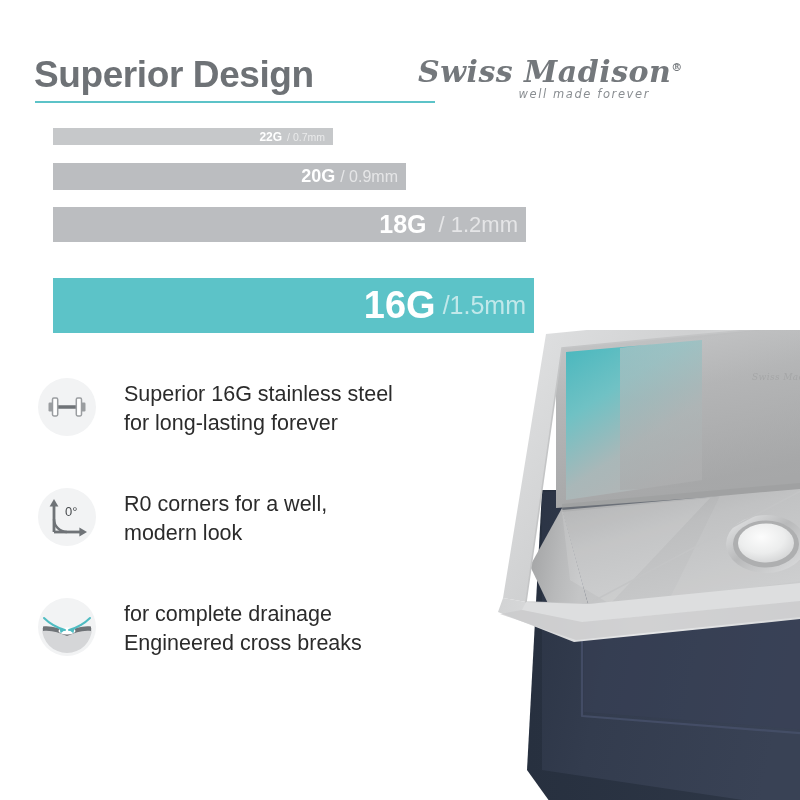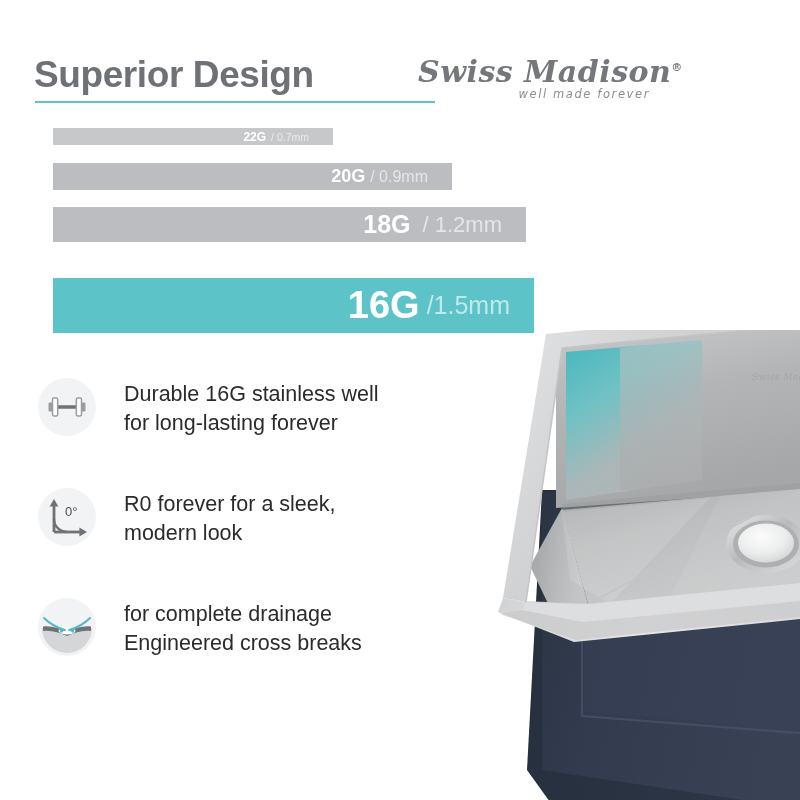--- a/index.html
+++ b/index.html
@@ -81,21 +81,21 @@
     left: 0; top: 110px;
     width: 800px; height: 210px;
   }
   .gauge-row {
     position: absolute;
     left: 53px;
     display: flex;
     align-items: center;
     justify-content: flex-end;
     box-sizing: border-box;
-    padding-right: 24px;
+    padding-right: 8px;
     overflow: hidden;
   }
   .gauge-gauge {
     color: #ffffff;
     font-weight: bold;
     white-space: nowrap;
   }
   .gauge-thick {
     color: #ffffff;
     opacity: 0.62;
@@ -153,21 +153,21 @@
     </div>
     <div id="brand-tagline">well made forever</div>
   </div>
 </div>
 
 <div id="gauge-chart">
     <div class="gauge-row" style="top: 18px; width: 280px; height: 17px; background: rgb(198, 200, 202);">
       <span class="gauge-gauge" style="font-size: 12px;">22G</span>
       <span class="gauge-thick" style="font-size: 10.5px; margin-left: 5px;">/ 0.7mm</span>
     </div>
-    <div class="gauge-row" style="top: 53px; width: 399px; height: 27px; background: rgb(187, 189, 192);">
+    <div class="gauge-row" style="top: 53px; width: 353px; height: 27px; background: rgb(187, 189, 192);">
       <span class="gauge-gauge" style="font-size: 18px;">20G</span>
       <span class="gauge-thick" style="font-size: 16px; margin-left: 5px;">/ 0.9mm</span>
     </div>
     <div class="gauge-row" style="top: 97px; width: 473px; height: 35px; background: rgb(187, 189, 192);">
       <span class="gauge-gauge" style="font-size: 25px;">18G</span>
       <span class="gauge-thick" style="font-size: 22px; margin-left: 12px;">/ 1.2mm</span>
     </div>
     <div class="gauge-row" style="top: 168px; width: 481px; height: 55px; background: rgb(92, 195, 200);">
       <span class="gauge-gauge" style="font-size: 38px;">16G</span>
       <span class="gauge-thick" style="font-size: 25px; margin-left: 7px;">/1.5mm</span>
@@ -177,35 +177,35 @@
 <div id="features">
     <div class="feature-row" style="top: 8px;">
       <div class="feature-icon-circle"><svg width="58" height="58" viewBox="0 0 58 58">
           <rect x="19" y="27.2" width="20" height="3.6" rx="0.6" fill="#6f7377"></rect>
           <rect x="14.5" y="20" width="5.2" height="18" rx="1.4" fill="#ffffff" stroke="#9a9da0" stroke-width="1.5"></rect>
           <rect x="38.3" y="20" width="5.2" height="18" rx="1.4" fill="#ffffff" stroke="#9a9da0" stroke-width="1.5"></rect>
           <rect x="10.5" y="24.6" width="4.2" height="8.8" rx="1.2" fill="#9a9da0"></rect>
           <rect x="43.3" y="24.6" width="4.2" height="8.8" rx="1.2" fill="#9a9da0"></rect>
         </svg></div>
       <div class="feature-text">
-        <div>Durable 16G stainless well</div>
+        <div>Superior 16G stainless steel</div>
         <div>for long-lasting forever</div>
       </div>
     </div>
     <div class="feature-row" style="top: 118px;">
       <div class="feature-icon-circle"><svg width="58" height="58" viewBox="0 0 58 58">
           <path d="M16,44 L16,15" stroke="#6f7377" stroke-width="2.8" fill="none"></path>
           <path d="M16,11 l4.4,7.6 h-8.8 Z" fill="#6f7377"></path>
           <path d="M16,44 L45,44" stroke="#6f7377" stroke-width="2.8" fill="none"></path>
           <path d="M49,44 l-7.6,4.4 v-8.8 Z" fill="#6f7377"></path>
           <path d="M16,31 A13,13 0 0 0 29,44" stroke="#6f7377" stroke-width="2.4" fill="none"></path>
           <text x="27" y="28" font-family="Liberation Sans, sans-serif" font-size="13" fill="#4a4d50">0°</text>
         </svg></div>
       <div class="feature-text">
-        <div>R0 forever for a sleek,</div>
+        <div>R0 corners for a well,</div>
         <div>modern look</div>
       </div>
     </div>
     <div class="feature-row" style="top: 228px;">
       <div class="feature-icon-circle"><svg width="58" height="58" viewBox="0 0 58 58">
           <path d="M4,30 A25,25 0 0 0 54,30 Z" fill="#d5d6d8"></path>
           <path d="M5,28.5 C14,27.5 21,30.5 29,33.5 C37,30.5 44,27.5 53,28.5 L53,33 C44,32 37,35 29,38 C21,35 14,32 5,33 Z" fill="#6f7377"></path>
           <path d="M20.5,31.5 C24,34.6 34,34.6 37.5,31.5 C34,35.4 24,35.4 20.5,31.5 Z" fill="#ffffff"></path>
           <ellipse cx="29" cy="33" rx="8.5" ry="3.4" fill="#ffffff"></ellipse>
           <path d="M6,20 C13,27 20,30 27,32" stroke="#4fbcc2" stroke-width="2" fill="none" stroke-linecap="round"></path>

